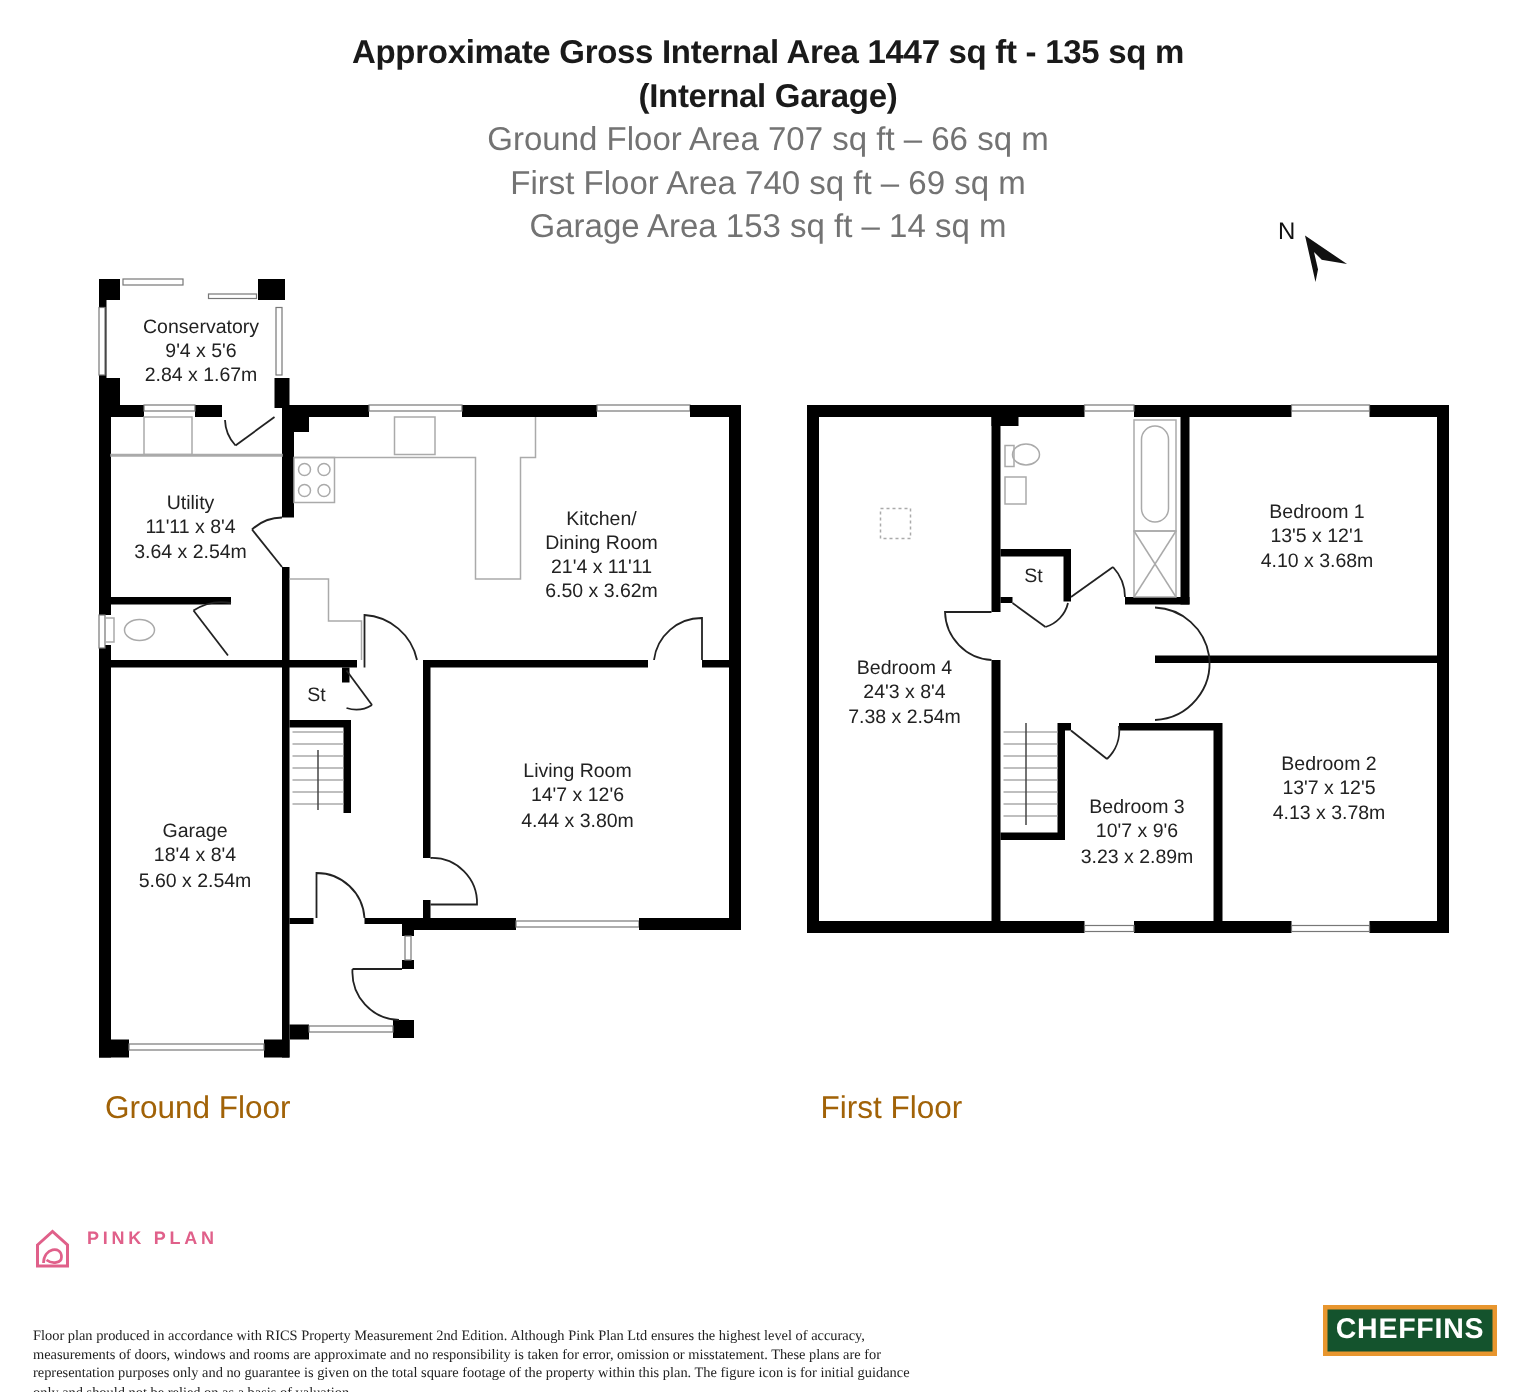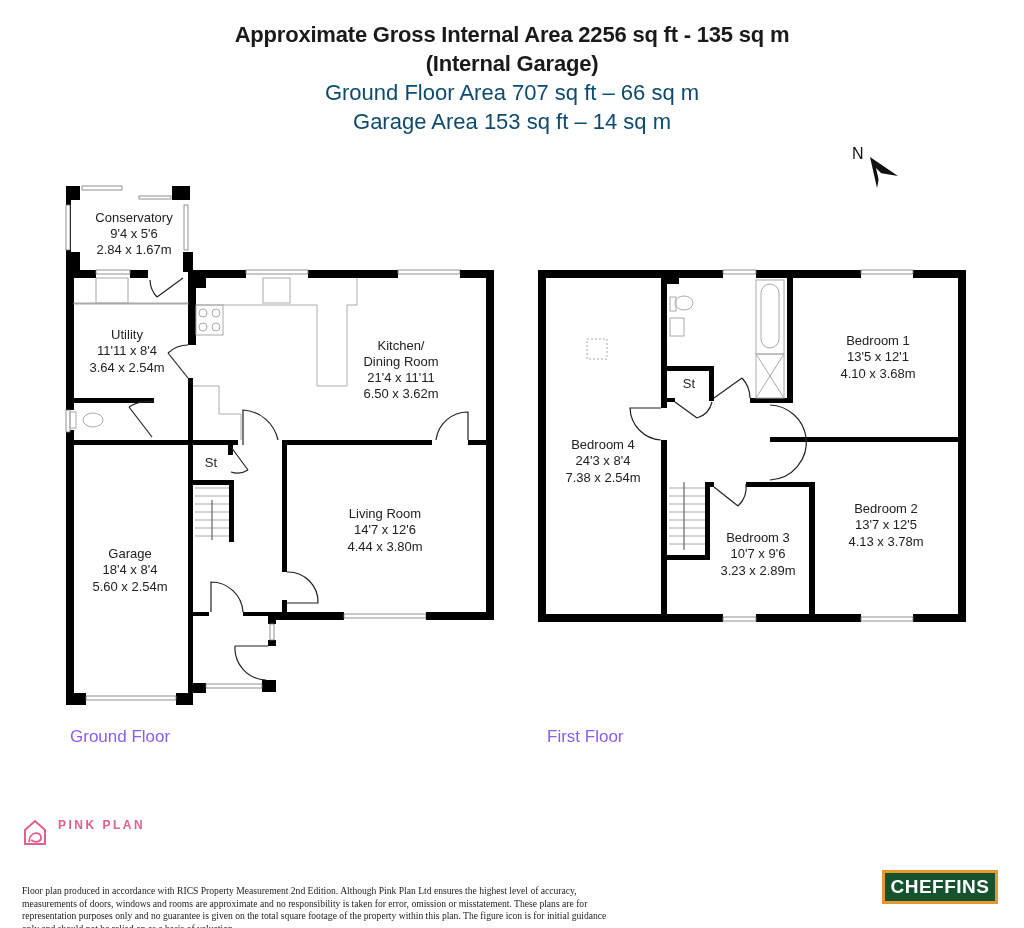--- a/index.html
+++ b/index.html
@@ -1,35 +1,36 @@
 <!DOCTYPE html>
 <html><head>
 <meta charset="utf-8">
 <style>
   html, body { margin: 0; padding: 0; background: #ffffff; }
   body { width: 1024px; height: 928px; position: relative; overflow: hidden; font-family: "Liberation Sans", "DejaVu Sans", sans-serif; color: #1a1a1a; }
   .header { position: absolute; top: 20px; left: 0; width: 1024px; text-align: center; }
   .title { font-weight: bold; font-size: 22px; line-height: 29px; letter-spacing: -0.2px; }
-  .sub { font-size: 22px; line-height: 29px; font-weight: normal; color: #0c4a6e; }
+  .sub { font-size: 22px; line-height: 29px; font-weight: normal; color: #737373; }
   .compass { position: absolute; left: 850px; top: 143px; width: 60px; height: 50px; }
   svg.plan { position: absolute; left: 0; top: 0; }
   .room-label { font-family: "Liberation Sans", "DejaVu Sans", sans-serif; font-size: 13px; fill: #222; text-anchor: middle; }
-  .floor-label { position: absolute; font-size: 17px; color: #8b5cf6; }
+  .floor-label { position: absolute; font-size: 21px; color: #a16207; }
   .pp-logo { position: absolute; left: 22px; top: 818px; display: flex; align-items: flex-start; gap: 10px; }
   .pp-text { color: #e0608a; font-size: 12px; letter-spacing: 2.5px; font-weight: bold; }
   .disclaimer { position: absolute; left: 22px; top: 885px; width: 590px; font-size: 9.6px; line-height: 12.5px; color: #222; font-family: Liberation Serif, serif; }
   .cheffins { position: absolute; left: 882px; top: 870px; width: 116px; height: 34px; background: #14532d; border: 3px solid #e8962e; box-sizing: border-box; display: flex; align-items: center; justify-content: center; color: #fff; font-weight: bold; font-size: 19px; letter-spacing: 0.5px; }
 </style>
 </head>
 <body>
 
 <div class="header">
-  <div class="title">Approximate Gross Internal Area 2256 sq ft - 135 sq m</div>
+  <div class="title">Approximate Gross Internal Area 1447 sq ft - 135 sq m</div>
   <div class="title">(Internal Garage)</div>
   <div class="sub">Ground Floor Area 707 sq ft – 66 sq m</div>
+  <div class="sub">First Floor Area 740 sq ft – 69 sq m</div>
   <div class="sub">Garage Area 153 sq ft – 14 sq m</div>
 </div>
 
 <div class="compass">
   <svg width="60" height="50" viewBox="0 0 60 50">
     <text x="2" y="16" font-size="16" font-family="Liberation Sans, sans-serif" fill="#111">N</text>
     <polygon points="20,14 48,33 30,30 27,45" fill="#111"></polygon>
     <polygon points="26,25 29,38 31,30" fill="#fff"></polygon>
   </svg>
 </div>

